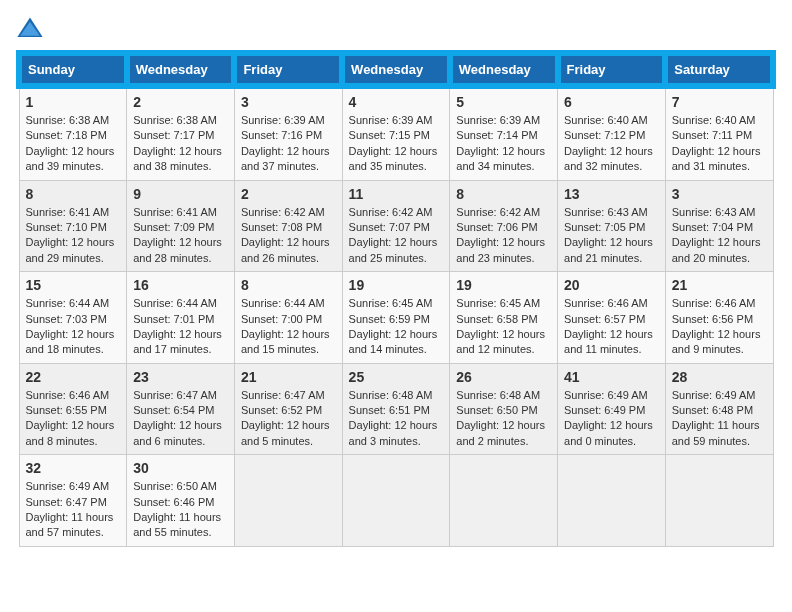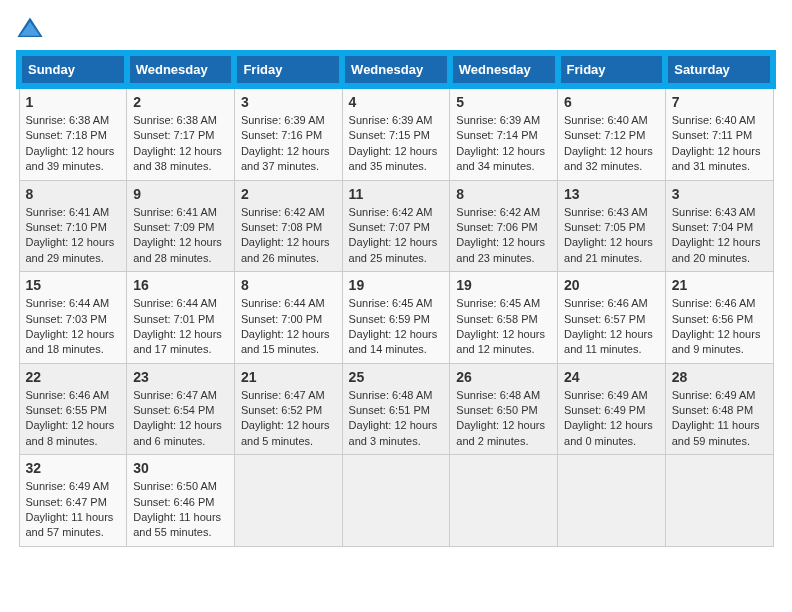--- a/index.html
+++ b/index.html
@@ -331,21 +331,21 @@
       </td>
         <td>
         <span class="day-number">26</span>
         <div class="day-info">
           Sunrise: 6:48 AM<br>
           Sunset: 6:50 PM<br>
           Daylight: 12 hours and 2 minutes.
         </div>
       </td>
         <td>
-        <span class="day-number">24</span>
+        <span class="day-number">41</span>
         <div class="day-info">
           Sunrise: 6:49 AM<br>
           Sunset: 6:49 PM<br>
           Daylight: 12 hours and 0 minutes.
         </div>
       </td>
         <td>
         <span class="day-number">28</span>
         <div class="day-info">
           Sunrise: 6:49 AM<br>

